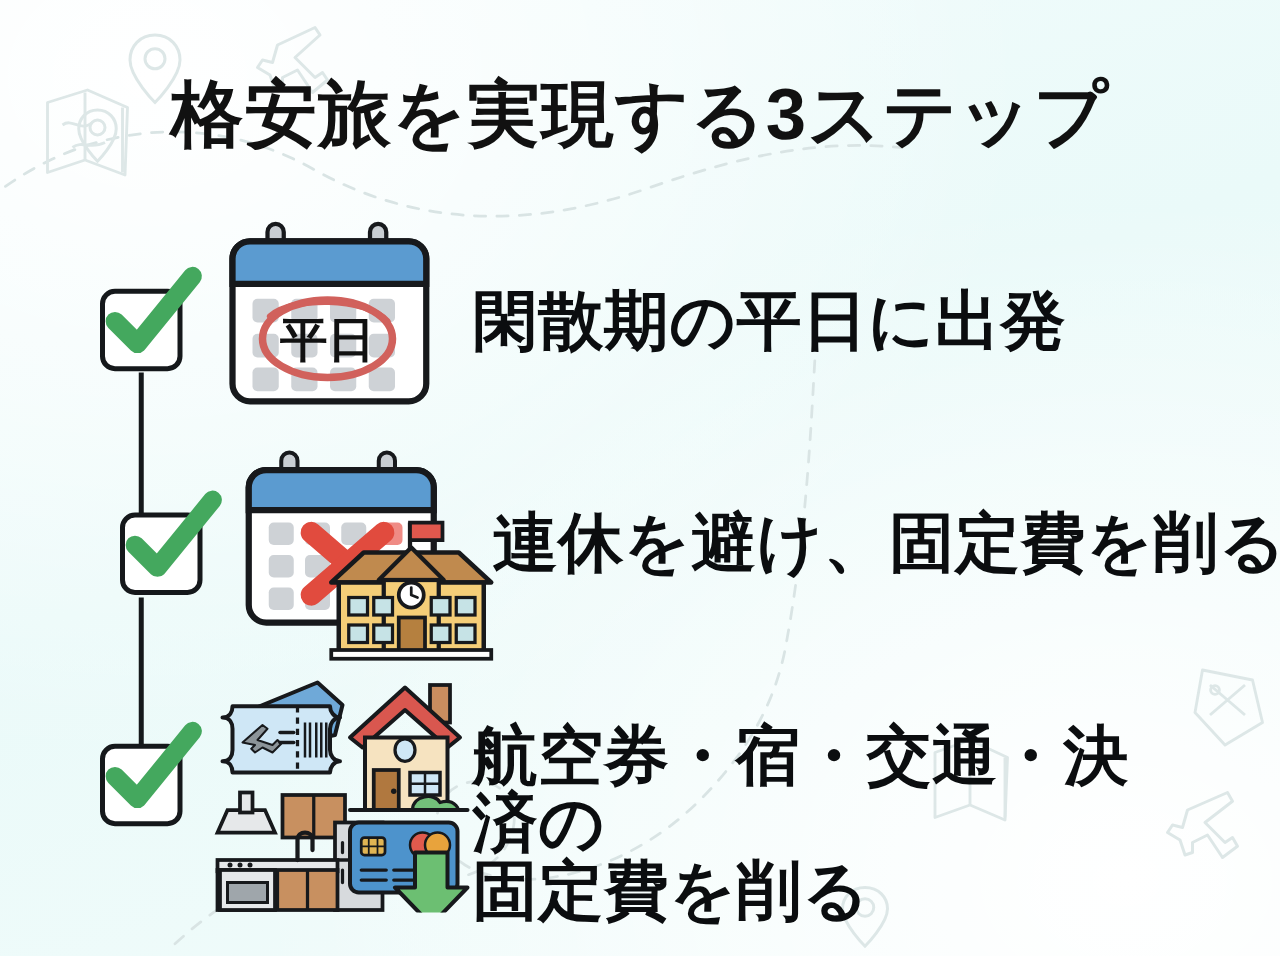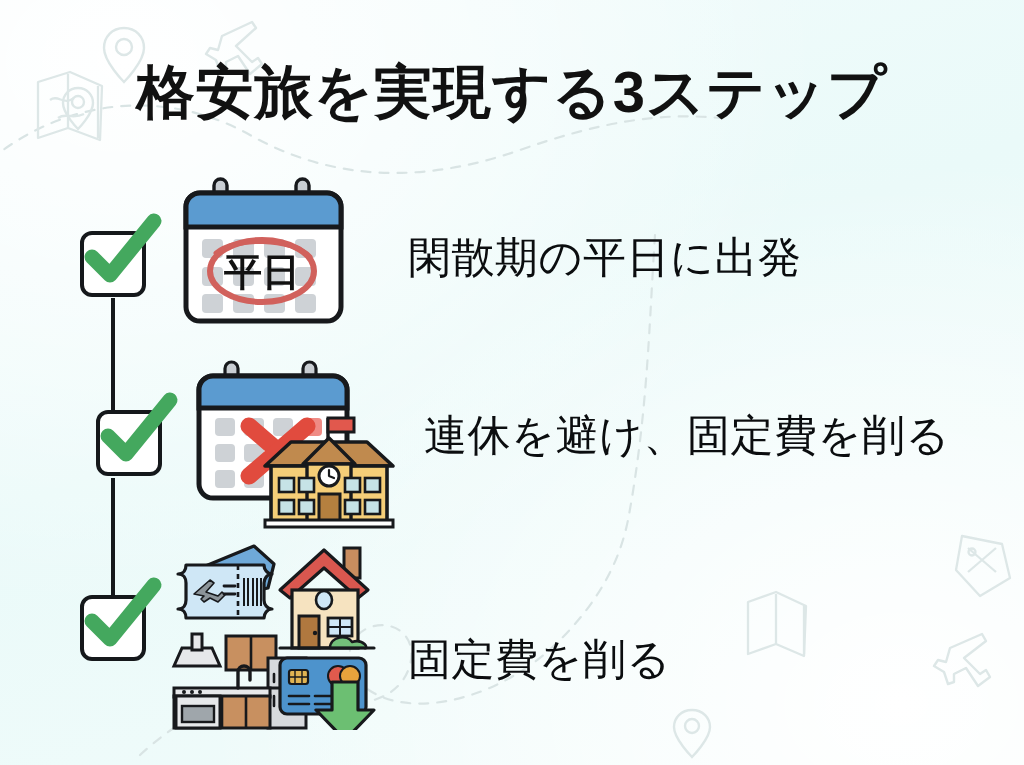--- a/index.html
+++ b/index.html
@@ -49,22 +49,22 @@
   .conn-2{top:478px;height:119px;}
 
   
   .icons{position:absolute;}
   .row-1 .icons{left:180px;top:0px;}
   .row-2 .icons{left:175px;top:0px;}
   .row-3 .icons{left:168px;top:0px;}
 
   
   .rtext{
-    position:absolute;left:408px;
-    font-size:43px;font-weight:400;line-height:54px;color:#0b0d0f;
+    position:absolute;left:378px;
+    font-size:52px;font-weight:700;line-height:54px;color:#0b0d0f;
     letter-spacing:0.5px;white-space:nowrap;
   }
   .row-1 .rtext{top:55px;}
   .row-2 .rtext{top:48px;}
   .row-3 .rtext{top:48px;white-space:normal;width:560px;}
 </style>
 </head>
 <body>
 
 <div class="slide">
@@ -333,18 +333,18 @@
             <path d="M121 174 L141 174"></path>
               <path d="M147 174 L167 174"></path>
           </g>
 
           <path d="M164 152 L190 152 L190 180 L206 180 L177 210 L148 180 L164 180 Z" fill="#6cbf72" stroke="#17191c" stroke-width="3.2" stroke-linejoin="round"></path>
         </g>
       </svg>
     </div>
 
     <div class="rtext">
-      <br>
+      <span>航空券・宿・交通・決済の</span><br>
       <span>固定費を削る</span>
     </div>
   </div>
 
 </div>
 
 </body></html>

